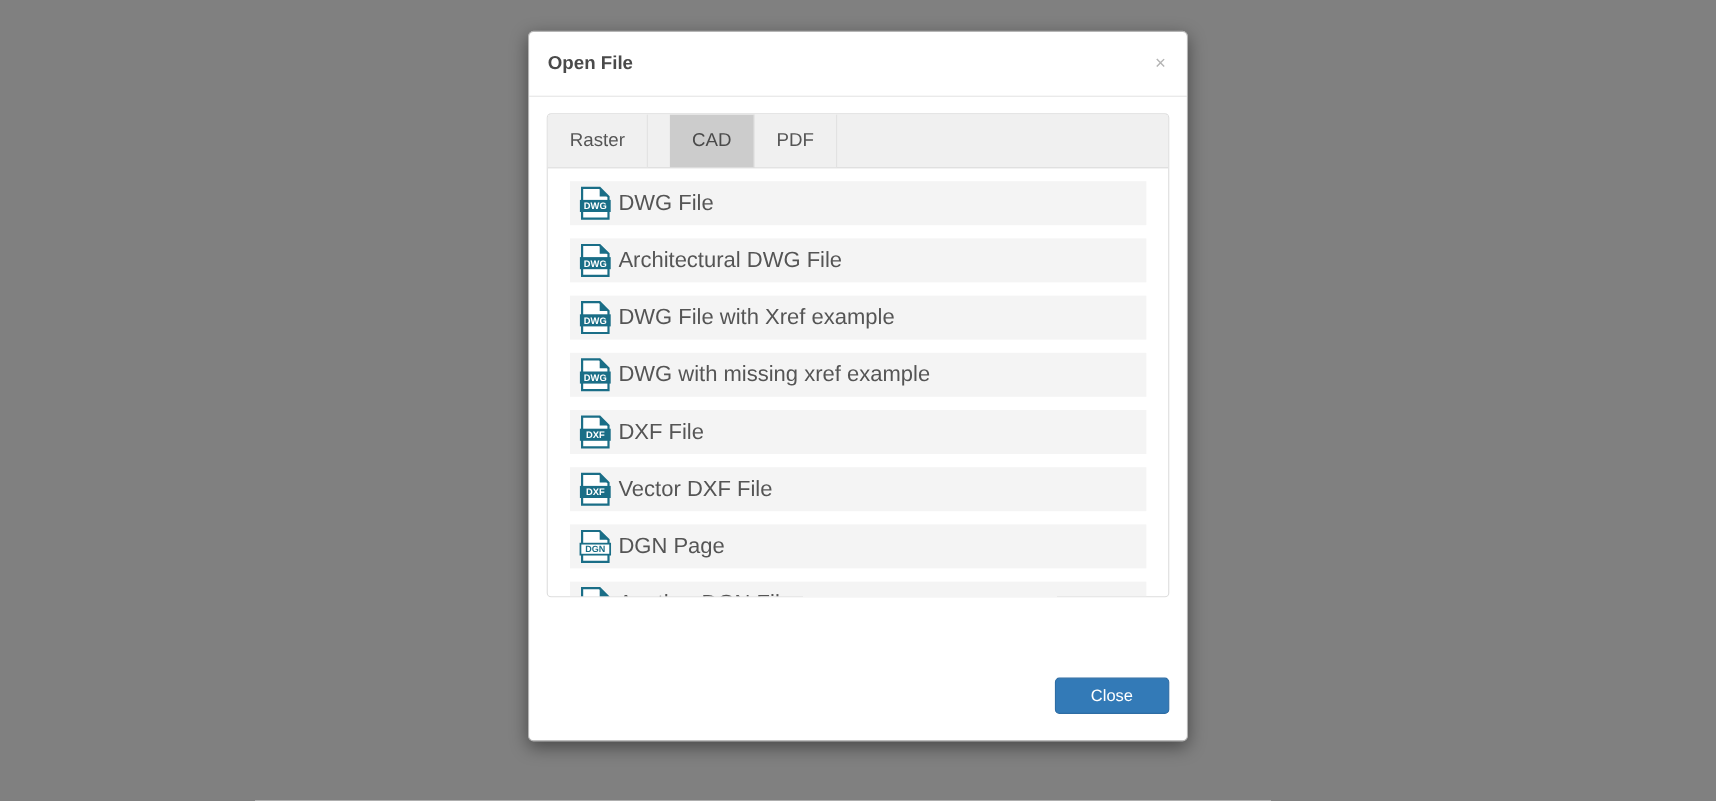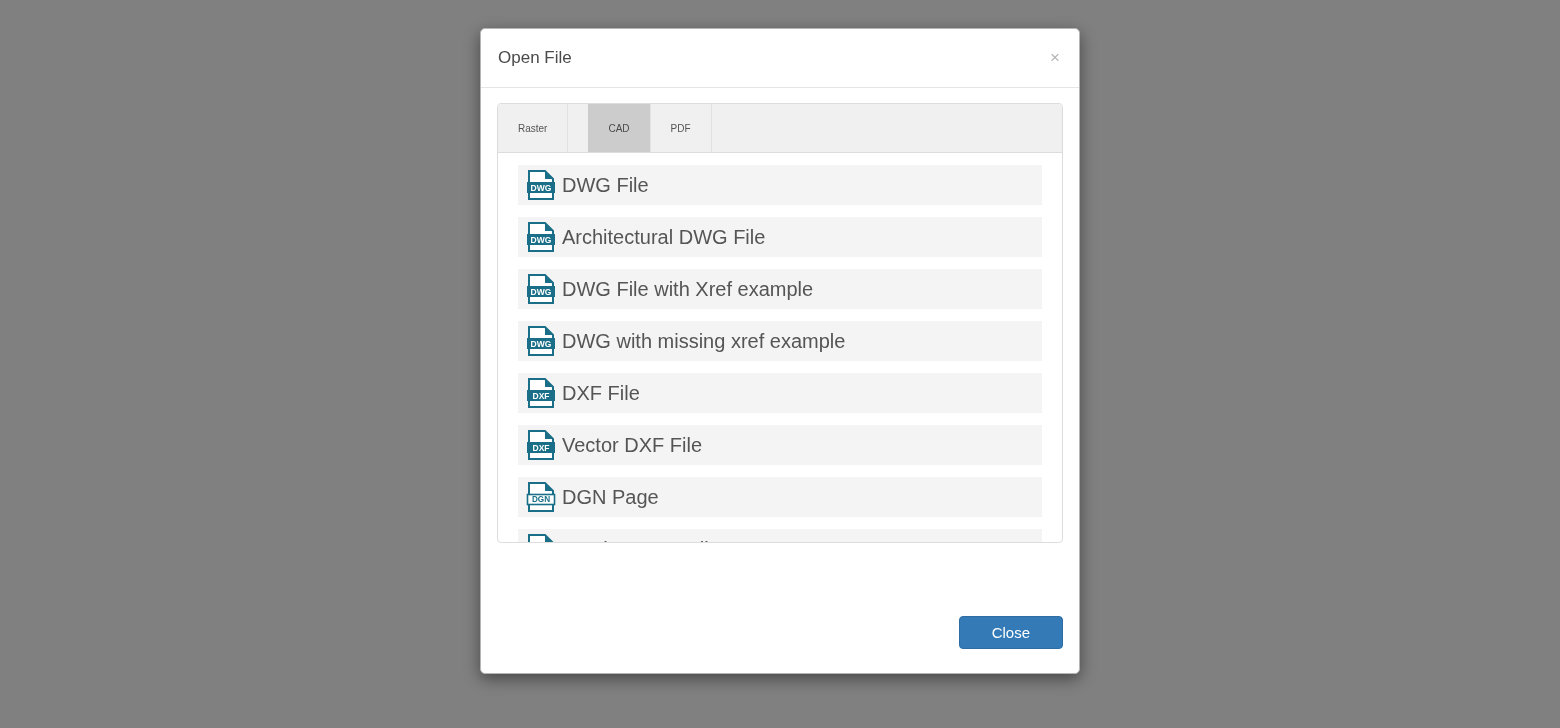--- a/index.html
+++ b/index.html
@@ -164,21 +164,21 @@
     border-bottom: 1px solid #e5e5e5;
     box-sizing: border-box;
     flex: 0 0 auto;
   }
   #modal-title {
     position: absolute;
     left: 17px;
     top: 19px;
     font-size: 17px;
     color: #4a4a4a;
-    font-weight: normal;
+    font-weight: bold;
     margin: 0;
   }
   #modal-close-x {
     position: absolute;
     right: 15px;
     top: 18px;
     font-size: 17px;
     color: #b4b4b4;
     cursor: pointer;
     line-height: 1;
@@ -209,21 +209,21 @@
     height: 48px;
     background: #f0f0f0;
     border-bottom: 1px solid #dddddd;
     flex: 0 0 auto;
   }
   .tab {
     padding: 0 20px;
     height: 48px;
     display: flex;
     align-items: center;
-    font-size: 10px;
+    font-size: 17px;
     color: #555555;
     cursor: pointer;
     background: #f0f0f0;
     border-right: 1px solid #e2e2e2;
     white-space: nowrap;
   }
   .tab.active {
     background: #cccccc;
     color: #4a4a4a;
     margin-left: 20px;

